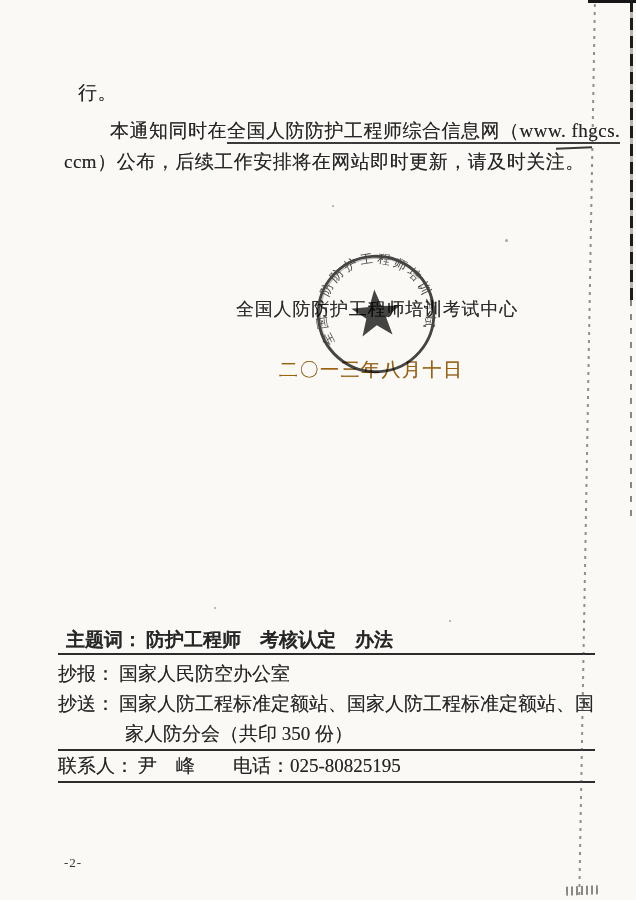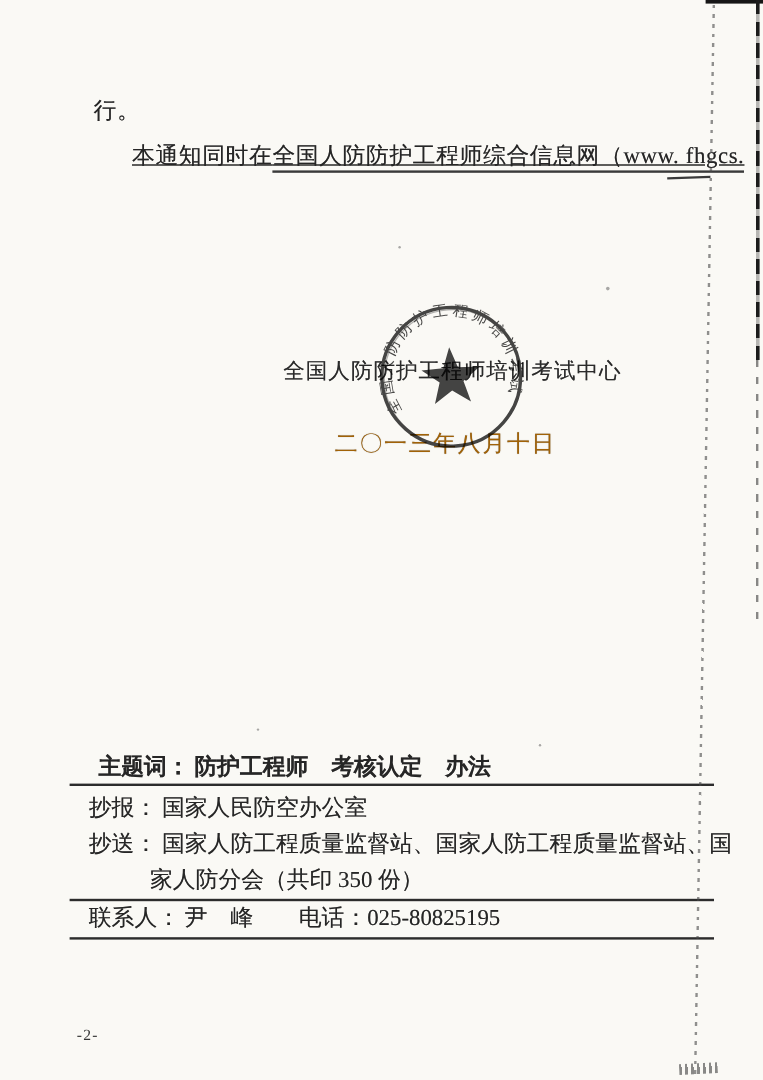--- a/index.html
+++ b/index.html
@@ -9,40 +9,40 @@
     font-family:"Liberation Serif","DejaVu Serif",serif;
     color:#242424;
   }
   .page{position:absolute;inset:0;}
   
   .para-line{
     position:absolute;font-size:19px;letter-spacing:.5px;line-height:24px;
     white-space:nowrap;color:#262626;text-shadow:0 0 .5px rgba(30,30,30,.55);
   }
   #line1{left:78px;top:81px;}
-  #line2{left:66px;top:119px;padding-left:44px;text-decoration:underline;}
+  #line2{left:66px;top:119px;padding-left:44px;}
   #line3{left:64px;top:150px;}
   .uline{border-bottom:2px solid #3a3a3a;padding-bottom:1px;}
   .uline-ext{position:absolute;left:556px;top:147px;width:36px;height:2px;
     background:#3a3a3a;transform:rotate(-2deg);}
   
   .org-name{position:absolute;left:236px;top:297px;font-size:18px;letter-spacing:.8px;
     white-space:nowrap;color:#2a2a2a;text-shadow:0 0 .5px rgba(30,30,30,.5);}
   .date-line{position:absolute;left:279px;top:357px;font-size:19px;letter-spacing:1.5px;
     white-space:nowrap;color:#a16207;text-shadow:0 0 .6px rgba(30,30,30,.5);}
   .stamp{position:absolute;left:305px;top:243px;width:142px;height:142px;
     opacity:.82;mix-blend-mode:multiply;transform:rotate(-4deg);}
   
   .footer-block{position:absolute;left:58px;top:627px;width:537px;font-size:19px;color:#262626;
     text-shadow:0 0 .5px rgba(30,30,30,.5);}
   .fb-row{line-height:30px;white-space:nowrap;}
   .fb-row.subject{line-height:26px;font-weight:600;padding-left:8px;}
   .fb-rule{border-top:2px solid #2c2c2c;height:0;margin:0;}
   .fb-rule.thin{border-top-width:2px;}
-  .fb-label{margin-right:4px;margin-left:16px;}
+  .fb-label{margin-right:4px;}
   .fb-row.copysend2{display:flex;padding-left:67px;padding-right:48px;}
   .phone-group{margin-left:38px;margin-top:28px;}
   
   .page-num{position:absolute;left:64px;top:855px;font-size:13px;letter-spacing:1px;color:#333;}
   
   .top-edge-line{position:absolute;left:588px;top:0;width:48px;height:3px;background:#161616;}
   .right-edge-line{position:absolute;left:630px;top:0;width:3px;height:300px;
     background:repeating-linear-gradient(180deg,#1c1c1c 0 12px,rgba(28,28,28,.3) 12px 18px);}
   .right-edge-line2{position:absolute;left:630px;top:300px;width:2px;height:220px;opacity:.55;
     background:repeating-linear-gradient(180deg,#2a2a2a 0 6px,transparent 6px 14px);}
@@ -63,20 +63,23 @@
 
 <div class="page">
 
   <div class="para-line" id="line1">
     <span>行。</span>
   </div>
   <div class="para-line" id="line2">
     <span>本通知同时在</span><span class="uline">全国人防防护工程师综合信息网（www. fhgcs.</span>
   </div>
   <div class="uline-ext"></div>
+  <div class="para-line" id="line3">
+    <span>ccm）公布，后续工作安排将在网站即时更新，请及时关注。</span>
+  </div>
 
   <div class="org-name">全国人防防护工程师培训考试中心</div>
   <div class="date-line">二〇一三年八月十日</div>
 
   <svg class="stamp" viewBox="0 0 150 150" aria-hidden="true">
     <defs>
       <path id="sealArc" d="M 30,102 A 53,53 0 1 1 120,102" fill="none"></path>
     </defs>
     <circle cx="75" cy="75" r="61" fill="none" stroke="#1d1d1d" stroke-width="3"></circle>
     <circle cx="76" cy="76" r="60" fill="none" stroke="#1d1d1d" stroke-width="1.2" opacity="0.4"></circle>
@@ -88,21 +91,21 @@
 
   <div class="footer-block">
     <div class="fb-row subject">
       <span class="fb-label">主题词：</span><span>防护工程师　考核认定　办法</span>
     </div>
     <div class="fb-rule"></div>
     <div class="fb-row" style="margin-top:4px;">
       <span class="fb-label">抄报：</span><span>国家人民防空办公室</span>
     </div>
     <div class="fb-row">
-      <span class="fb-label">抄送：</span><span>国家人防工程质量监督站、国家人防工程质量监督站、国</span>
+      <span class="fb-label">抄送：</span><span>国家人防工程标准定额站、国家人防工程标准定额站、国</span>
     </div>
     <div class="fb-row copysend2">
       <span>家人防分会</span>
       <span>（共印 350 份）</span>
     </div>
     <div class="fb-rule thin"></div>
     <div class="fb-row">
       <span class="fb-label">联系人：</span><span>尹　峰</span><span class="phone-group"><span>电话：</span><span>025-80825195</span></span>
     </div>
     <div class="fb-rule thin"></div>

